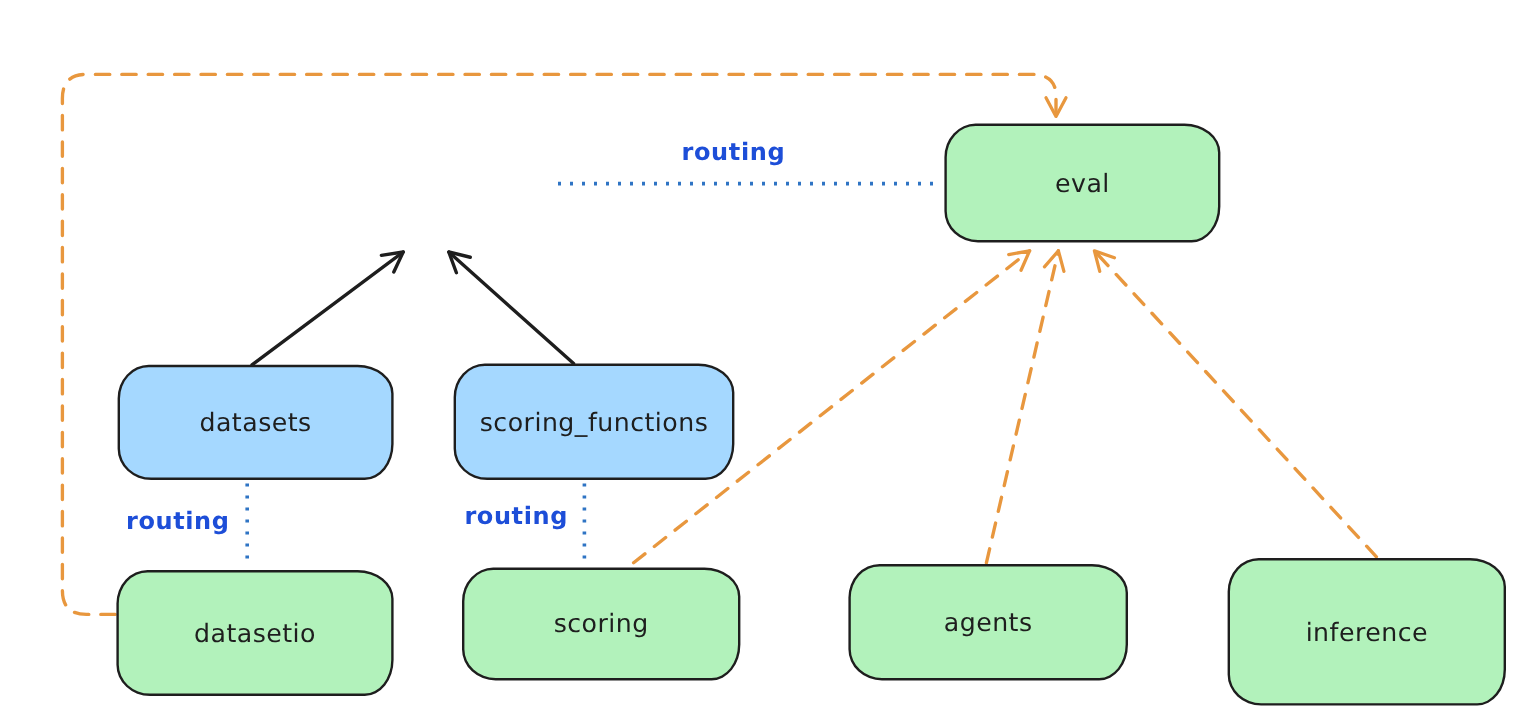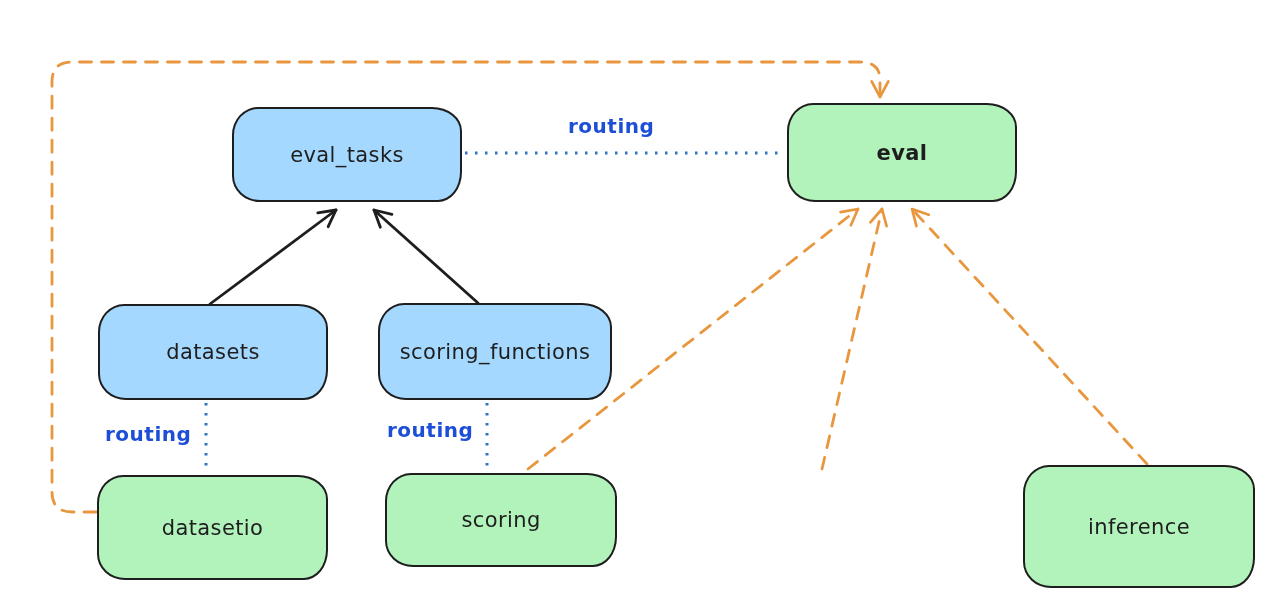--- a/index.html
+++ b/index.html
@@ -30,21 +30,21 @@
     border-radius: 26px 30px 24px 28px / 28px 24px 30px 26px;
     font-size: 21px;
     color: #1e1e1e;
     letter-spacing: 0.4px;
     box-sizing: border-box;
   }
   .node.blue  { background: #a5d8ff; }
   .node.green { background: #b2f2bb; }
 
   #node-eval-tasks        { left: 232px;  top: 107px; width: 230px; height: 95px; }
-  #node-eval              { left: 787px;  top: 103px; width: 230px; height: 99px; font-weight: bold; }
+  #node-eval              { left: 787px;  top: 103px; width: 230px; height: 99px; }
   #node-datasets          { left: 98px;   top: 304px; width: 230px; height: 96px; }
   #node-scoring-functions { left: 378px;  top: 303px; width: 234px; height: 97px; }
   #node-datasetio         { left: 97px;   top: 475px; width: 231px; height: 105px; }
   #node-scoring           { left: 385px;  top: 473px; width: 232px; height: 94px; text-align: right; }
   #node-agents            { left: 707px;  top: 470px; width: 233px; height: 97px; }
   #node-inference         { left: 1023px; top: 465px; width: 232px; height: 123px; }
 
   .edge-label {
     position: absolute;
     width: 100px;
@@ -79,38 +79,38 @@
     <path d="M 465 153 L 785 153" fill="none" stroke="#2f74c4" stroke-width="3" stroke-dasharray="2.5 7.5"></path>
     <path d="M 206 403 L 206 473" fill="none" stroke="#2f74c4" stroke-width="3" stroke-dasharray="2.5 7.5"></path>
     <path d="M 487 403 L 487 471" fill="none" stroke="#2f74c4" stroke-width="3" stroke-dasharray="2.5 7.5"></path>
 
     <path d="M 96 512 L 72 512 Q 52 512 52 492 L 52 82 Q 52 62 72 62 L 860 62 Q 880 62 880 80 L 880 97" fill="none" stroke="#e8973e" stroke-width="2.8" stroke-linecap="round" stroke-dasharray="12 10" marker-end="url(#arrow-orange)"></path>
     <path d="M 528 469 L 858 209" fill="none" stroke="#e8973e" stroke-width="2.8" stroke-linecap="round" stroke-dasharray="12 10" marker-end="url(#arrow-orange)"></path>
     <path d="M 822 469 L 882 209" fill="none" stroke="#e8973e" stroke-width="2.8" stroke-linecap="round" stroke-dasharray="12 10" marker-end="url(#arrow-orange)"></path>
     <path d="M 1147 464 L 912 209" fill="none" stroke="#e8973e" stroke-width="2.8" stroke-linecap="round" stroke-dasharray="12 10" marker-end="url(#arrow-orange)"></path>
   </svg>
 
-  <div class="node blue" id="node-eval-tasks">
-    <span>eval_tasks</span>
-  </div>
   <div class="node green" id="node-eval">
     <span>eval</span>
   </div>
   <div class="node blue" id="node-scoring-functions">
     <span>scoring_functions</span>
   </div>
   <div class="node blue" id="node-datasets">
     <span>datasets</span>
   </div>
   <div class="node green" id="node-datasetio">
     <span>datasetio</span>
   </div>
   <div class="node green" id="node-scoring">
     <span>scoring</span>
   </div>
+  <div class="node green" id="node-agents">
+    <span>agents</span>
+  </div>
   <div class="node green" id="node-inference">
     <span>inference</span>
   </div>
 
   <div class="edge-label" id="label-routing-top">routing</div>
   <div class="edge-label" id="label-routing-datasets">routing</div>
   <div class="edge-label" id="label-routing-scoring">routing</div>
 
 </div>
 

